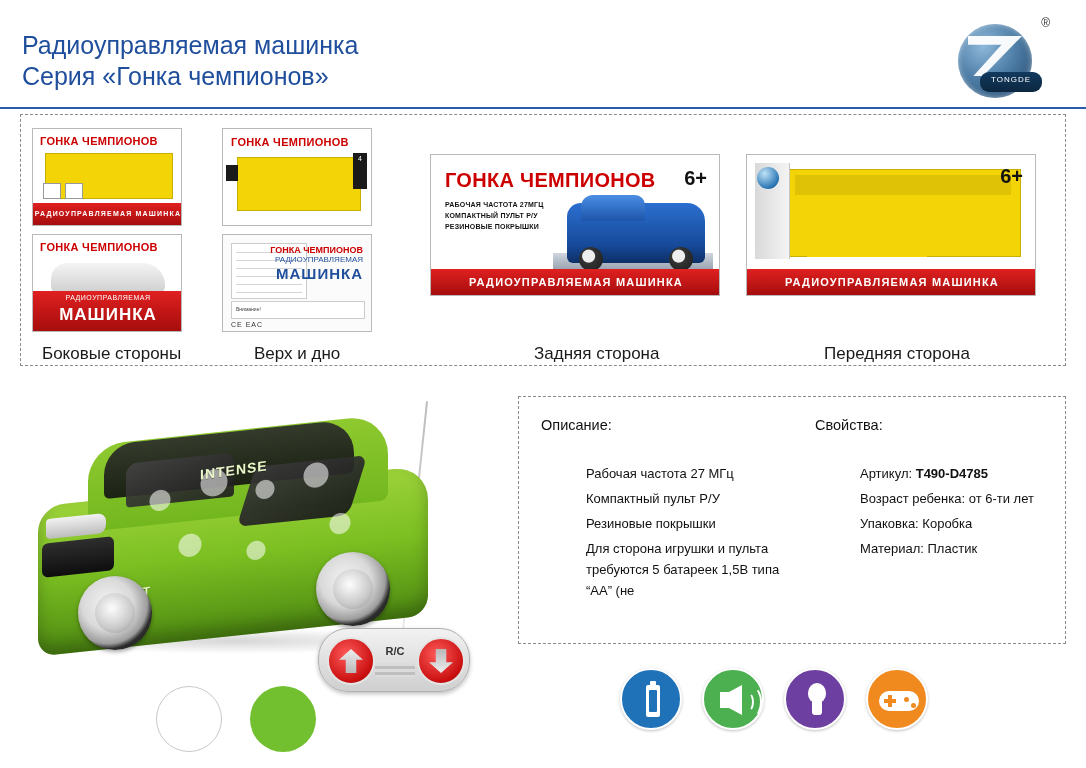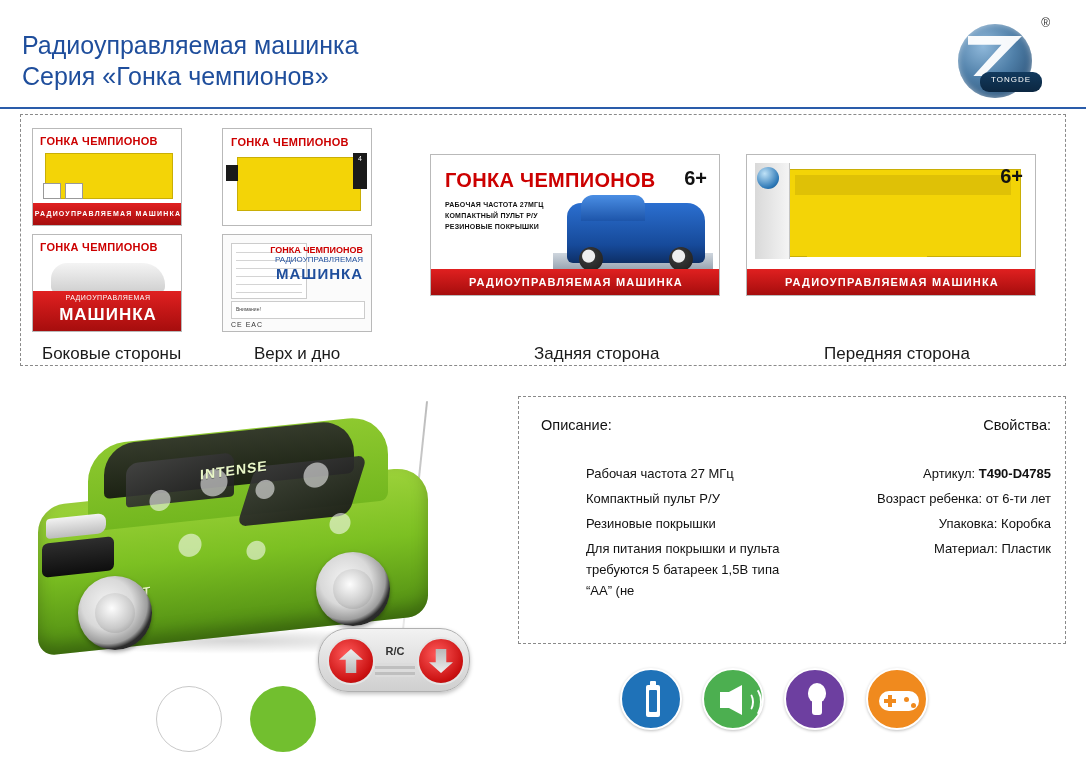--- a/index.html
+++ b/index.html
@@ -155,21 +155,20 @@
   }
   .info-col-left {
     position: absolute;
     left: 22px; top: 20px;
     width: 260px;
   }
   .info-col-right {
     position: absolute;
     left: 296px; top: 20px;
     width: 236px;
-    text-align: right;
   }
   .info-head {
     font-size: 14.5px;
     color: #111;
     margin-bottom: 30px;
   }
   .info-line {
     font-size: 13px;
     color: #111;
     line-height: 21px;
@@ -676,21 +675,21 @@
 <div class="caption caption-topbottom">Верх и дно</div>
 <div class="caption caption-back">Задняя сторона</div>
 <div class="caption caption-front">Передняя сторона</div>
 
 <div class="dashed box-info">
   <div class="info-col-left">
     <div class="info-head">Описание:</div>
     <div class="info-line">Рабочая частота 27 МГц</div>
     <div class="info-line">Компактный пульт Р/У</div>
     <div class="info-line">Резиновые покрышки</div>
-    <div class="info-line" style="margin-bottom:0">Для питания покрышки и пульта</div>
+    <div class="info-line" style="margin-bottom:0">Для сторона игрушки и пульта</div>
     <div class="info-line" style="margin-bottom:0">требуются 5 батареек 1,5В типа “АА” (не</div>
   </div>
 
   <div class="info-col-right">
     <div class="info-head">Свойства:</div>
 
     <div class="info-line">
       <span>Артикул:</span>
       <b>T490-D4785</b>
     </div>

